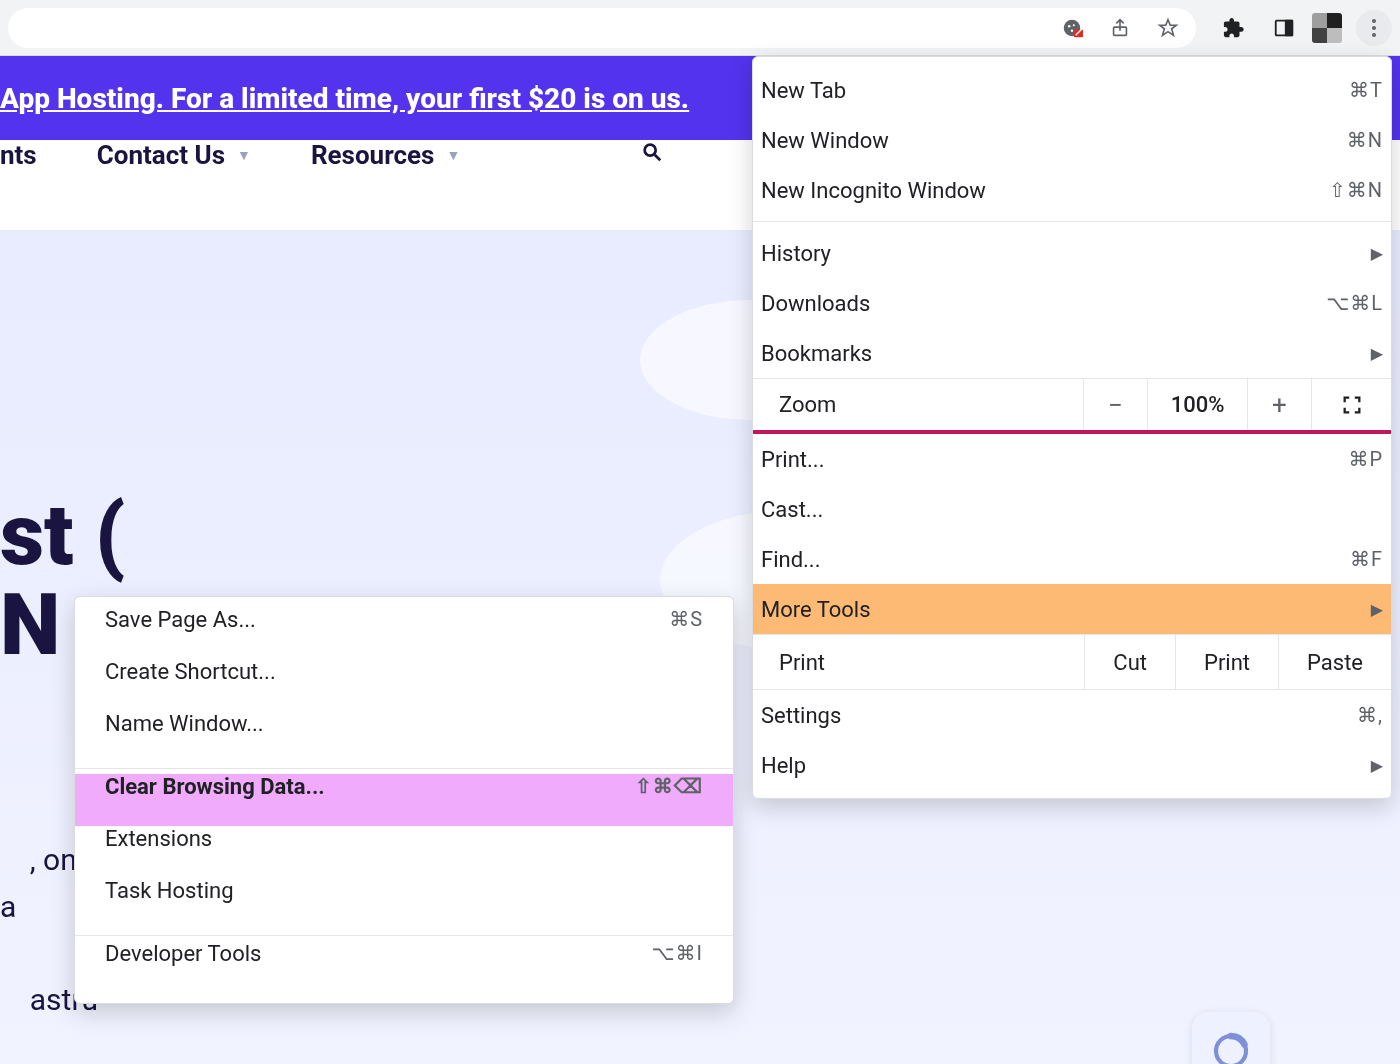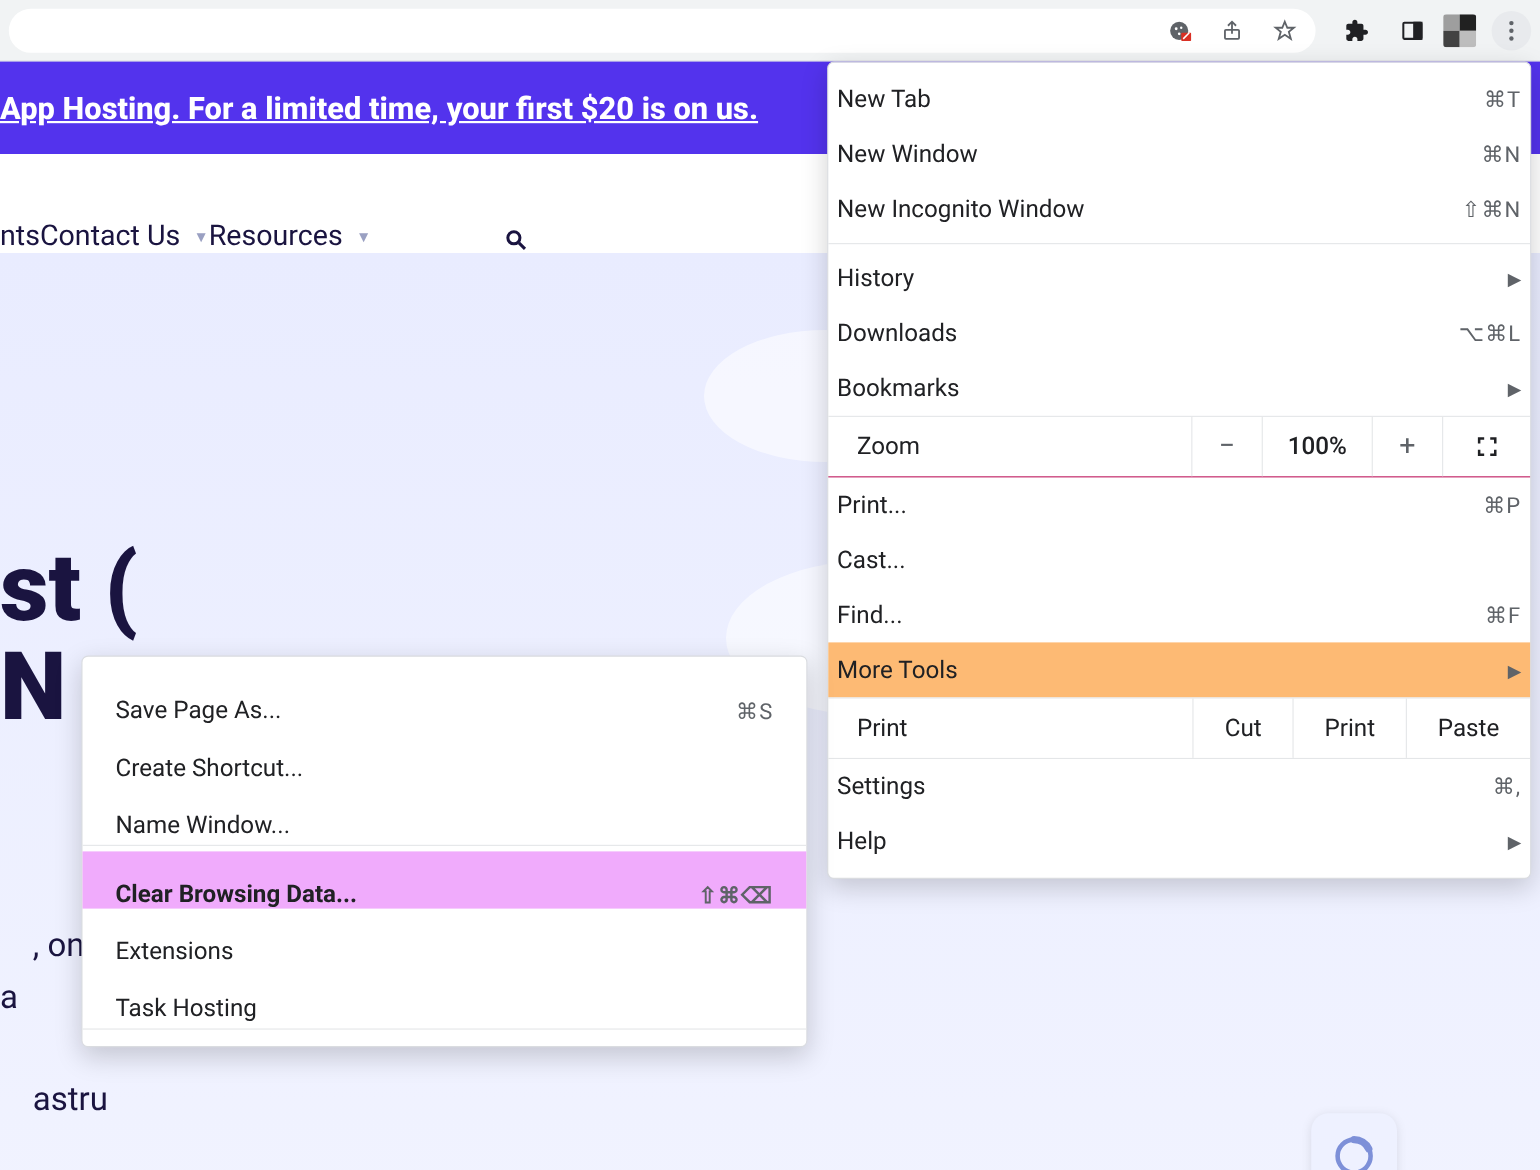--- a/index.html
+++ b/index.html
@@ -13,53 +13,53 @@
 .profile-ico { width: 30px; height: 30px; display: grid; grid-template-columns: 1fr 1fr; grid-template-rows: 1fr 1fr; border-radius: 3px; overflow: hidden; }
 .profile-ico div:nth-child(1){background:#9e9e9e;}
 .profile-ico div:nth-child(2){background:#212121;}
 .profile-ico div:nth-child(3){background:#424242;}
 .profile-ico div:nth-child(4){background:#bdbdbd;}
 .kebab { width: 36px; height: 36px; border-radius: 50%; background: #e8eaed; display: flex; flex-direction: column; align-items: center; justify-content: center; gap: 3px; margin-left: 8px; }
 .kebab span { width: 4px; height: 4px; background: #5f6368; border-radius: 50%; }
 
 
 .banner { background: #5333ed; color: #fff; font-weight: 800; font-size: 28px; height: 84px; display: flex; align-items: center; padding-left: 0; white-space: nowrap; overflow: hidden; text-decoration: underline; }
-.nav { background: #fff; height: 90px; display: flex; align-items: flex-end; padding-left: 0; font-size: 26px; font-weight: 400; color: #1a1440; }
+.nav { background: #fff; height: 90px; display: flex; align-items: flex-start; gap: 60px; padding-left: 0; font-size: 26px; font-weight: 700; color: #1a1440; }
 .nav-item { display: flex; align-items: center; gap: 12px; }
 .nav-caret { font-size: 14px; color: #9aa0c2; }
 .search { margin-left: 120px; }
 .page-bg { background: linear-gradient(180deg,#e9ecff 0%, #f1f3ff 100%); height: 900px; position: relative; padding-top: 260px; padding-left: 0; }
 .hero-title { font-size: 86px; font-weight: 900; color: #1a1440; line-height: 1.05; white-space: nowrap; overflow: hidden; }
 .hero-sub { font-size: 30px; color: #1a1440; margin-top: 120px; line-height: 1.55; white-space: pre-wrap; max-width: 700px; }
 .cloud { position: absolute; border-radius: 50%; background: rgba(255,255,255,0.55); }
 .circle-btn { position: absolute; right: 130px; bottom: 40px; width: 78px; height: 78px; border-radius: 16px; background: #eef1ff; box-shadow: 0 2px 10px rgba(0,0,0,0.1); display: flex; align-items: center; justify-content: center; }
 .circle-btn svg { width: 40px; height: 40px; color: #7d90d8; }
 
 
 .menu, .submenu { position: absolute; background: #fff; border: 1px solid #dadce0; border-radius: 6px; box-shadow: 0 8px 24px rgba(0,0,0,0.18); font-size: 22px; color: #202124; }
 .menu { top: 56px; right: 8px; width: 640px; padding: 8px 0; }
 .mrow { height: 50px; display: flex; align-items: center; justify-content: space-between; padding: 0 8px; cursor: default; }
 .mrow:hover, .mrow.hov { background: #fdba74; }
 .mrow .sc { font-size: 20px; color: #5f6368; letter-spacing: 1px; }
 .msep { height: 1px; background: #e4e6e8; margin: 6px 0; }
 .arrow { font-size: 16px; color: #5f6368; }
 
-.zoom-row { display: flex; align-items: stretch; height: 56px; border-top: 1px solid #e4e6e8; border-bottom: 1px solid #be185d; }
+.zoom-row { display: flex; align-items: stretch; height: 56px; border-top: 1px solid #e4e6e8; border-bottom: 4px solid #be185d; }
 .zoom-row .zlabel { flex: 1; display: flex; align-items: center; padding-left: 26px; }
 .zbtn { width: 64px; border-left: 1px solid #e4e6e8; display: flex; align-items: center; justify-content: center; font-size: 26px; color: #5f6368; }
 .zval { width: 100px; border-left: 1px solid #e4e6e8; display: flex; align-items: center; justify-content: center; font-weight: 500; }
 .zfull { width: 80px; border-left: 1px solid #e4e6e8; display: flex; align-items: center; justify-content: center; }
 
 .edit-row { display: flex; align-items: stretch; height: 56px; border-top: 1px solid #e4e6e8; border-bottom: 1px solid #e4e6e8; }
 .edit-row .elabel { flex: 1; display: flex; align-items: center; padding-left: 26px; }
 .ebtn { border-left: 1px solid #e4e6e8; padding: 0 28px; display: flex; align-items: center; justify-content: center; }
 
 
 .submenu { top: 596px; left: 74px; width: 660px; padding: 10px 0; }
-.srow { height: 52px; display: flex; align-items: flex-end; justify-content: space-between; padding: 0 30px; }
+.srow { height: 52px; display: flex; align-items: flex-start; justify-content: space-between; padding: 0 30px; }
 .srow.hov { background: #f0abfc; font-weight: bold; }
 .srow .sc { font-size: 20px; color: #5f6368; letter-spacing: 1px; display: inline-flex; align-items: center; gap: 4px; }
 .ssep { height: 1px; background: #e4e6e8; margin: 5px 0; }
 </style>
 </head>
 <body>
 
 <div class="browser-bar">
   <div class="addr-pill">
     <span class="toolbar-ico">
@@ -242,13 +242,17 @@
   </div>
   <div class="srow">
       <span>Extensions</span>
       <span></span>
     </div>
   <div class="srow">
       <span>Task Hosting</span>
       <span></span>
     </div>
   <div class="ssep"></div>
+  <div class="srow">
+      <span>Developer Tools</span>
+      <span class="sc">⌥⌘I</span>
+    </div>
 </div>
 
 </body></html>

